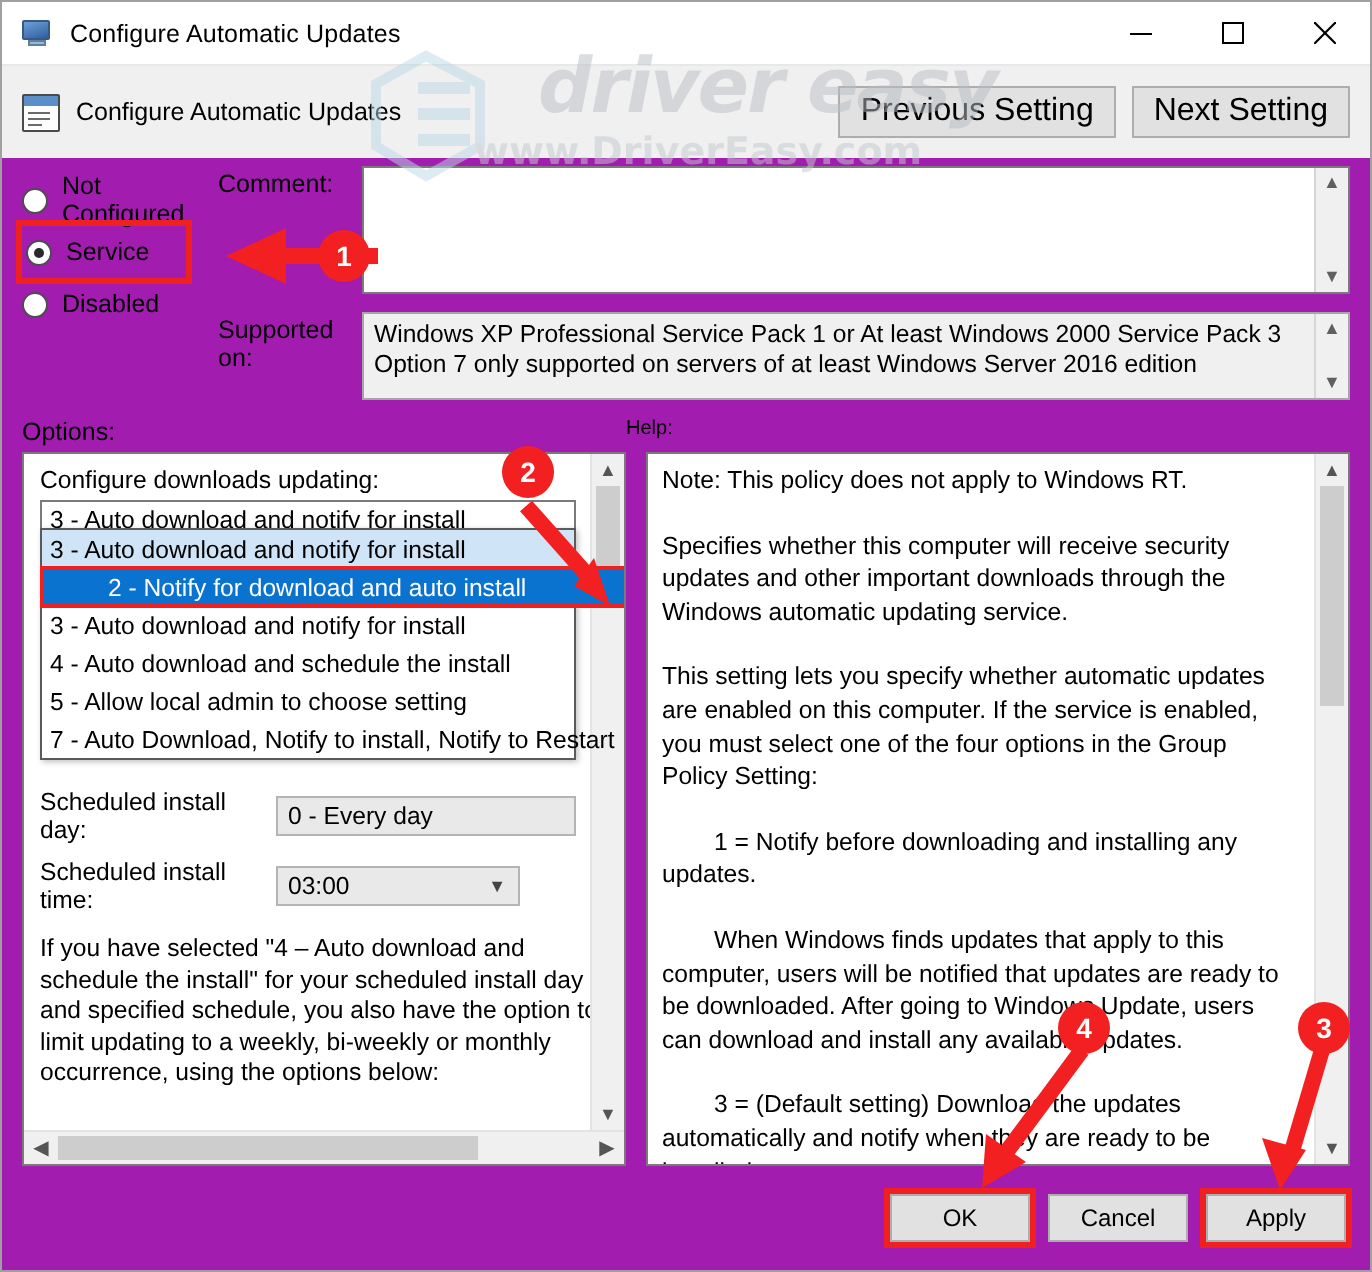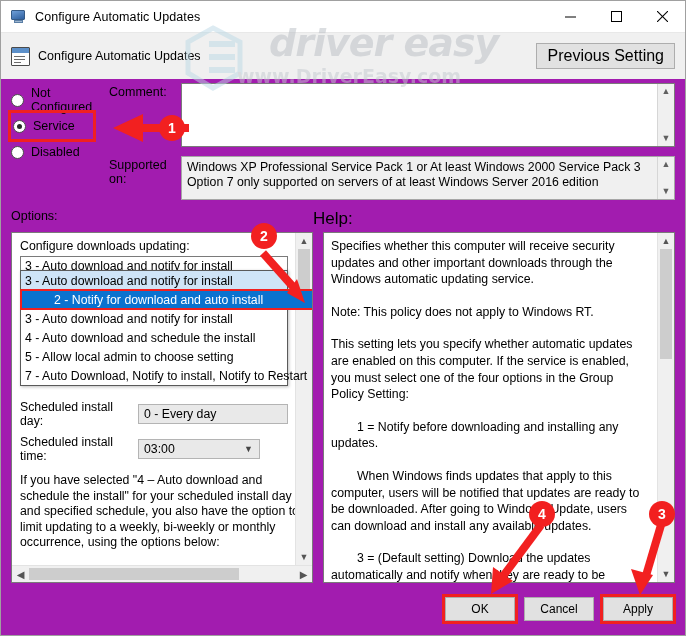--- a/index.html
+++ b/index.html
@@ -101,21 +101,21 @@
   .field-inner { flex:1 1 auto; padding:3px 5px; font-size:12.3px; line-height:15px; overflow:hidden; }
   .vscroll {
     width:17px; flex:0 0 17px; background:#f0f0f0; border-left:1px solid #d6d6d6;
     display:flex; flex-direction:column; justify-content:space-between; align-items:center;
   }
   .vscroll .arw { font-size:9px; color:#606060; line-height:1; padding:3px 0; }
 
   
   .sect-labels { display:flex; padding:9px 10px 3px 10px; flex:0 0 auto; }
   .sect-labels .opt { width:302px; flex:0 0 302px; font-size:12.5px; }
-  .sect-labels .hlp { font-size:17px; }
+  .sect-labels .hlp { font-size:10px; }
 
   
   .panes { flex:1 1 auto; display:flex; padding:0 10px; min-height:0; }
   .pane {
     background:#fff; border:1px solid #7a7a7a;
     display:flex; flex-direction:column; min-height:0; position:relative;
   }
   .pane.left { width:302px; flex:0 0 302px; }
   .pane.right { flex:1 1 auto; margin-left:10px; }
   .pane-body { flex:1 1 auto; overflow:hidden; position:relative; min-height:0; }
@@ -236,20 +236,21 @@
     <div class="hdr-icon">
       <div class="fr"></div>
         <div class="bar"></div>
       <div class="ln l1"></div>
         <div class="ln l2"></div>
         <div class="ln l3"></div>
     </div>
     <div class="hdr-title">Configure Automatic Updates</div>
     <div class="hdr-spacer"></div>
     <button class="hdr-btn">Previous Setting</button>
+    <button class="hdr-btn">Next Setting</button>
   </div>
 
   <div class="topform">
 
     <div class="radios">
       <div class="radio-row">
         <div class="rdo"></div>
         <span class="lbl">Not Configured</span>
       </div>
       <div class="radio-row hl">
@@ -342,22 +343,22 @@
         <div class="track">
           <div class="thumb"></div>
         </div>
         <div class="arw">▶</div>
       </div>
     </div>
 
     <div class="pane right">
       <div class="pane-body">
         <div class="rp" style="padding-right:26px;">
+          <p>Note: This policy does not apply to Windows RT.</p>
           <p>Specifies whether this computer will receive security updates and other important downloads through the Windows automatic updating service.</p>
-          <p>Note: This policy does not apply to Windows RT.</p>
           <p>This setting lets you specify whether automatic updates are enabled on this computer. If the service is enabled, you must select one of the four options in the Group Policy Setting:</p>
           <p class="ind">1 = Notify before downloading and installing any updates.</p>
           <p class="ind">When Windows finds updates that apply to this computer, users will be notified that updates are ready to be downloaded. After going to Windows Update, users can download and install any available updates.</p>
           <p class="ind">3 = (Default setting) Download the updates automatically and notify when they are ready to be installed</p>
 
         </div>
         <div class="pane-vs">
           <div class="arw up">▲</div>
           <div class="thumb" style="top:16px;height:110px;"></div>
           <div class="arw dn">▼</div>

